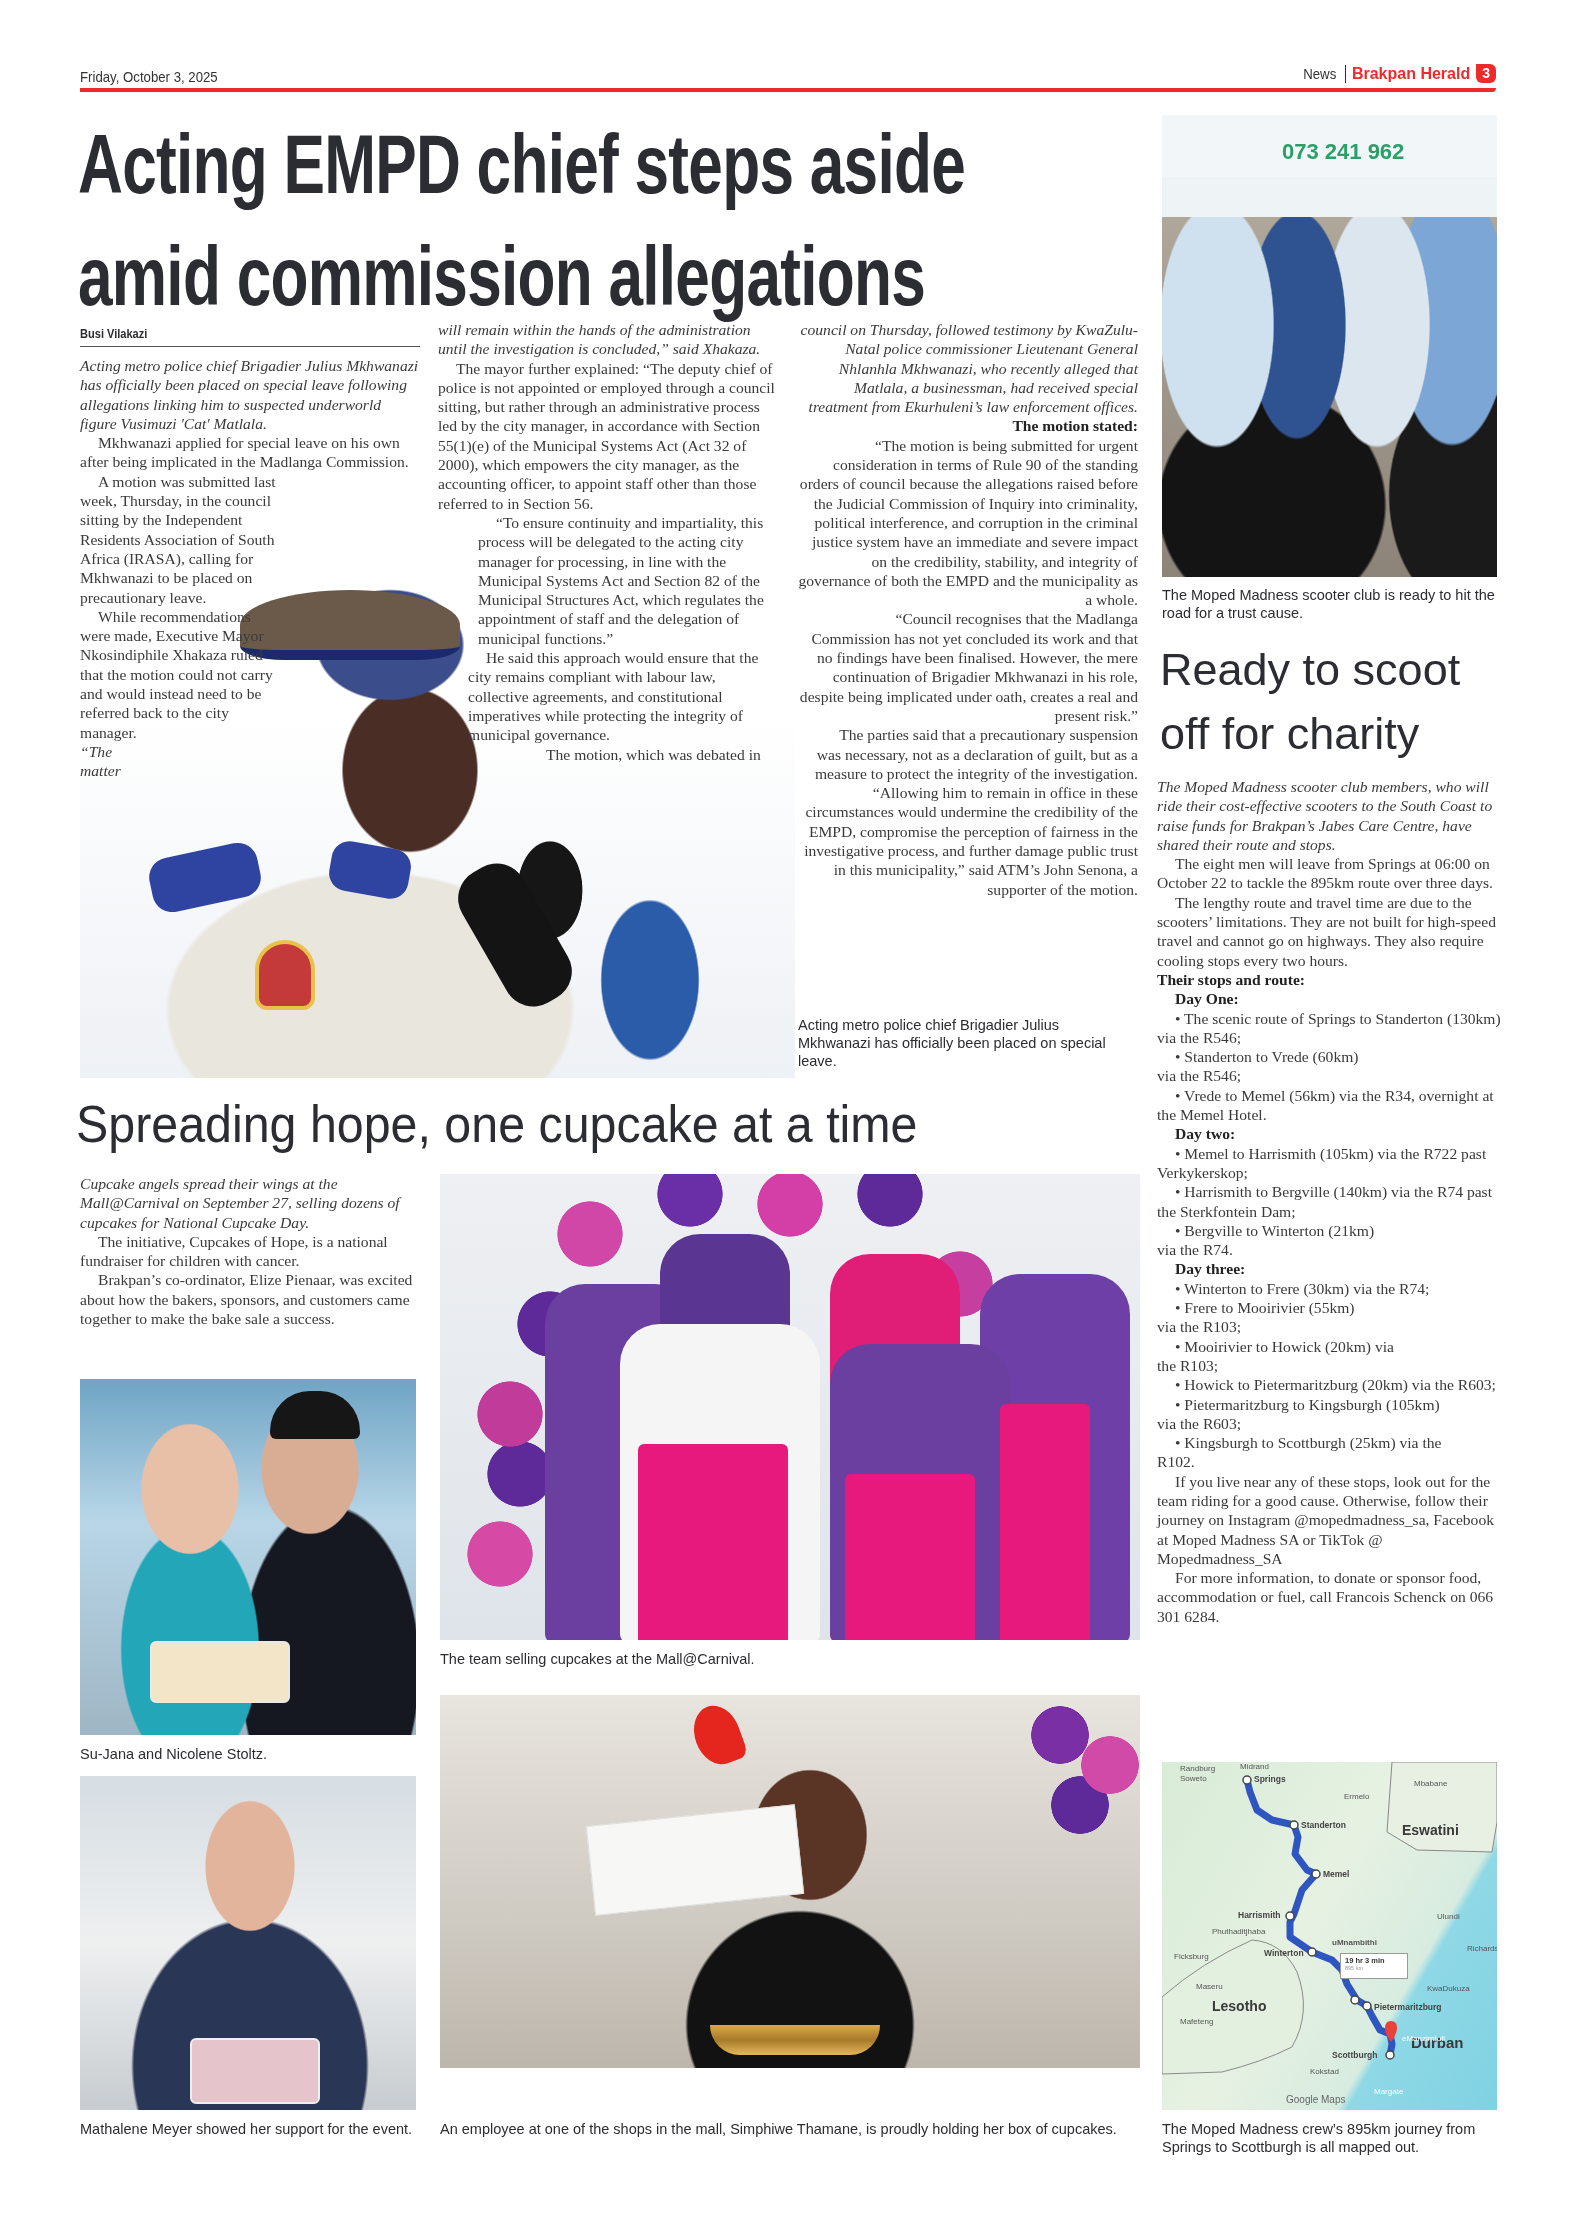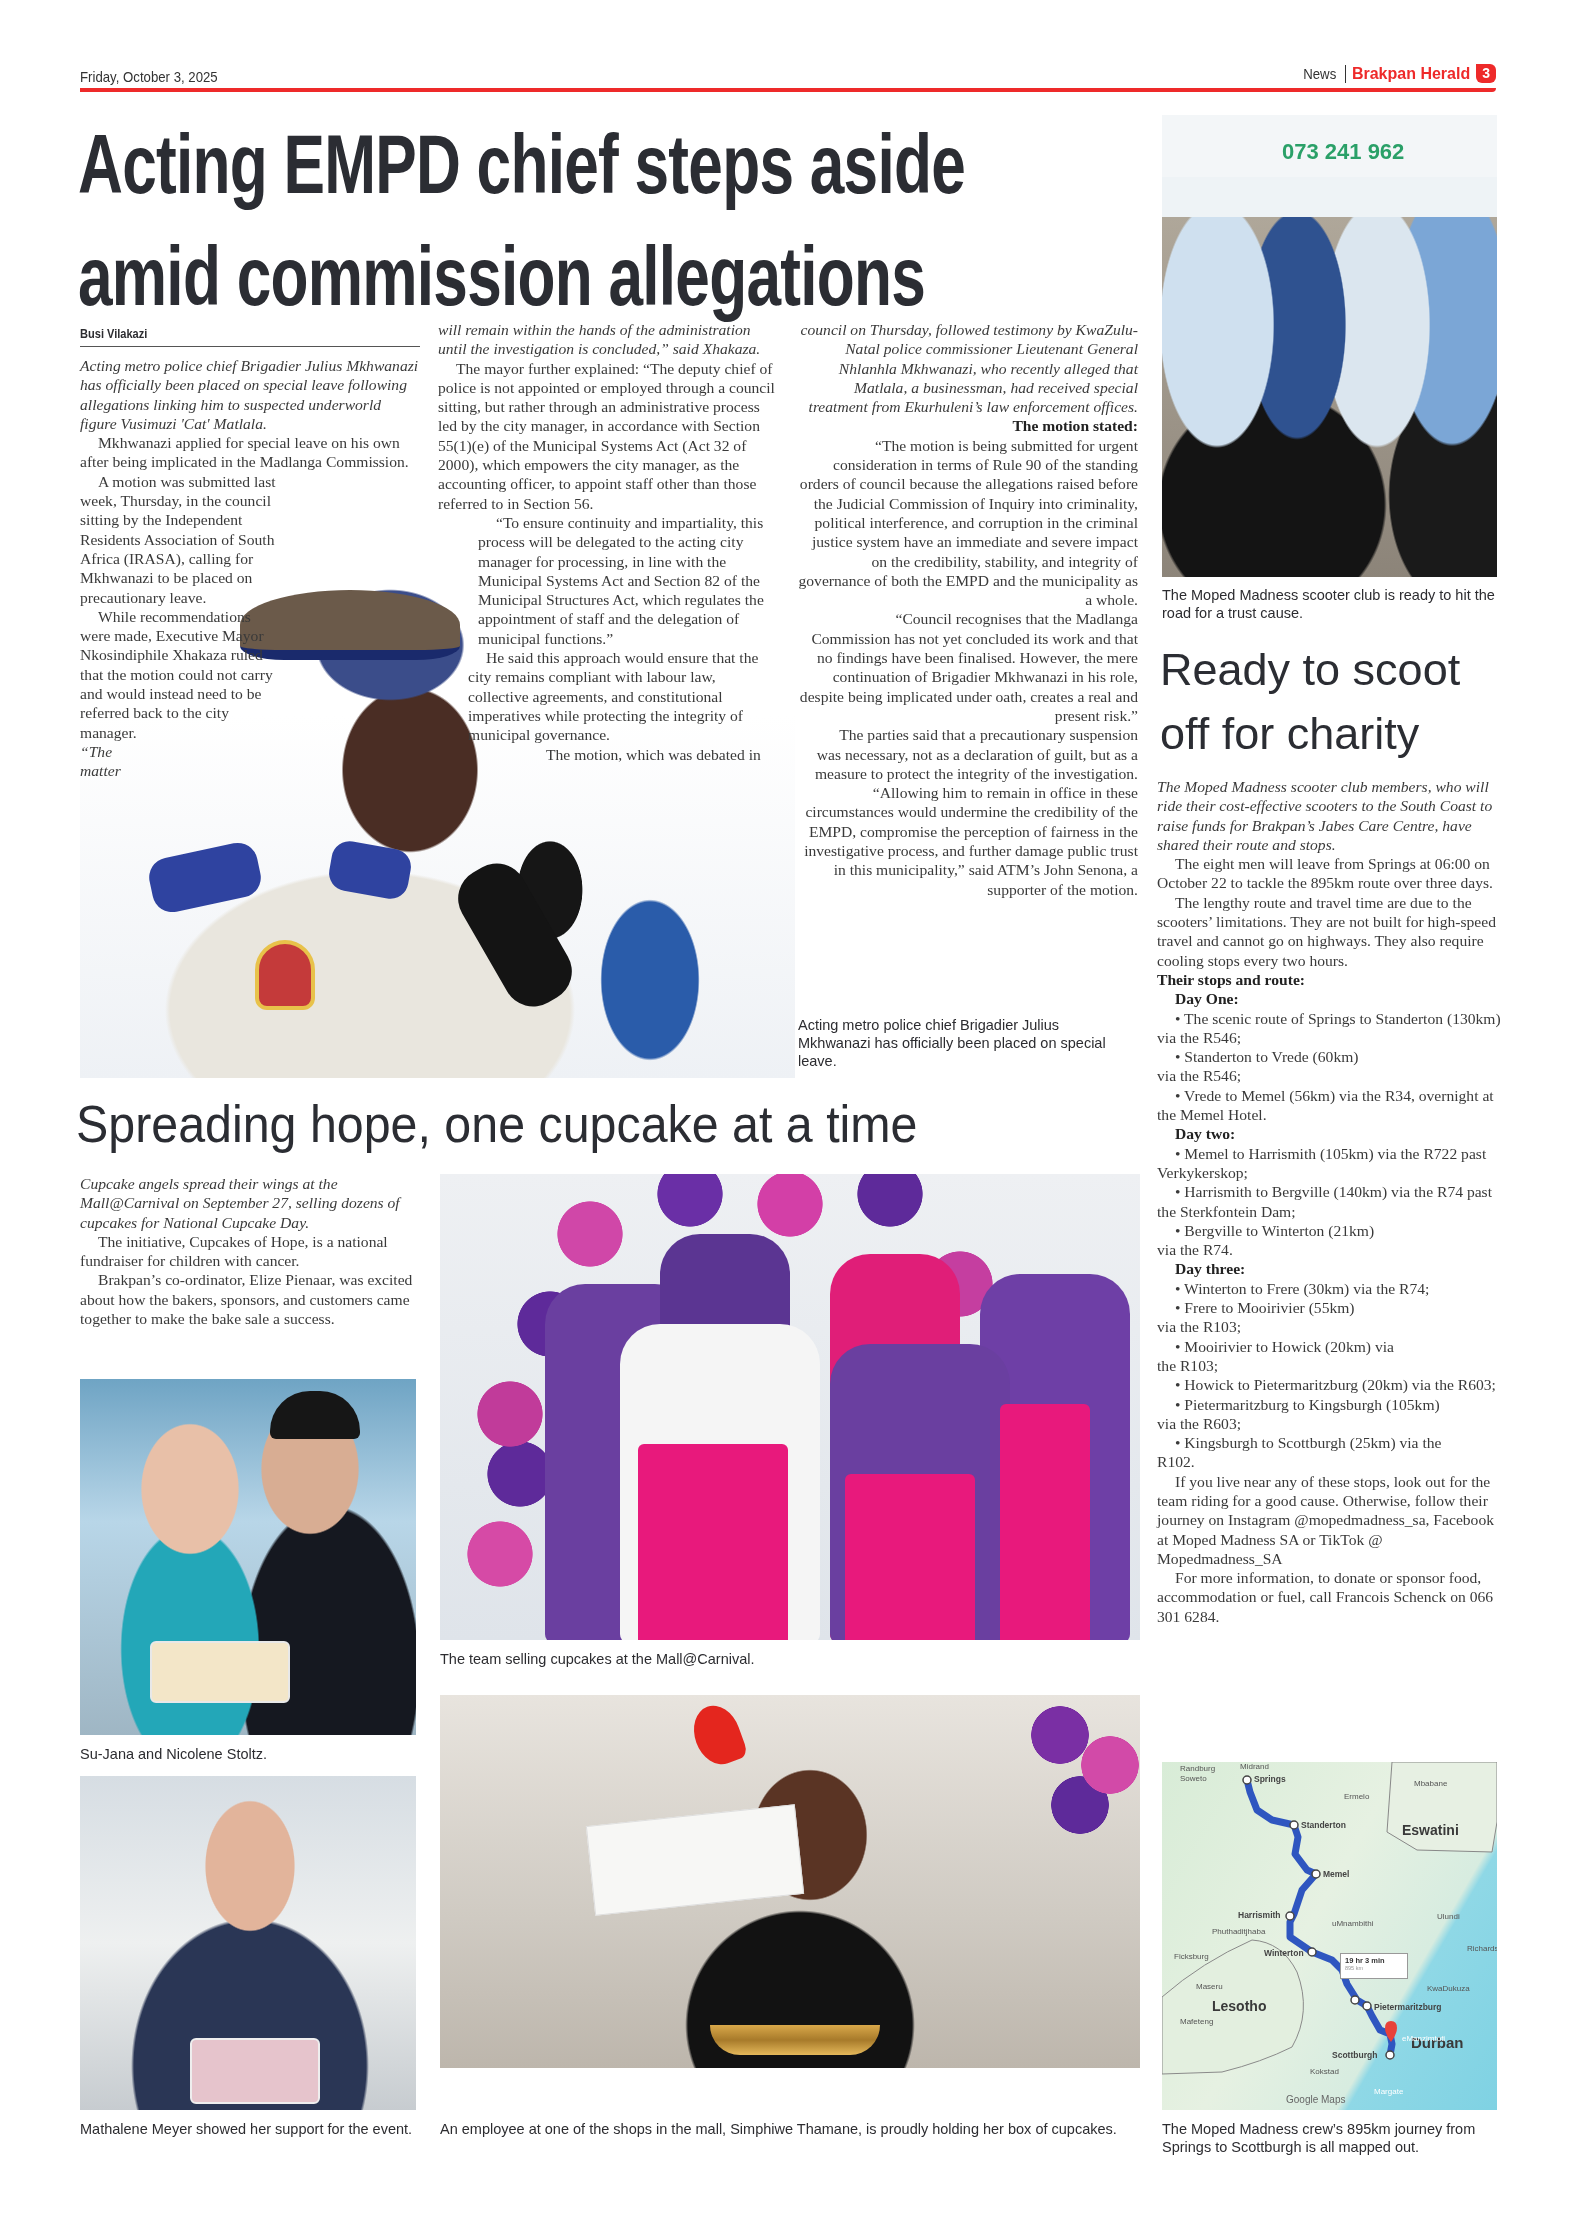--- a/index.html
+++ b/index.html
@@ -229,21 +229,21 @@
   <span class="map-label" style="left:18px; top:12px;">Soweto</span>
   <span class="map-label" style="left:78px; top:0px;">Midrand</span>
   <span class="map-label city" style="left:92px; top:12px;">Springs</span>
   <span class="map-label" style="left:182px; top:30px;">Ermelo</span>
   <span class="map-label" style="left:252px; top:17px;">Mbabane</span>
   <span class="map-label big" style="left:240px; top:28px;margin-top:32px;">Eswatini</span>
   <span class="map-label city" style="left:139px; top:58px;">Standerton</span>
   <span class="map-label city" style="left:161px; top:107px;">Memel</span>
   <span class="map-label city" style="left:76px; top:148px;">Harrismith</span>
   <span class="map-label" style="left:50px; top:165px;">Phuthaditjhaba</span>
-  <span class="map-label" style="left:170px; top:157px;">uMnambithi</span>
+  <span class="map-label" style="left:170px; top:176px;font-weight:bold;">uMnambithi</span>
   <span class="map-label" style="left:275px; top:150px;">Ulundi</span>
   <span class="map-label" style="left:305px; top:182px;">Richards</span>
   <span class="map-label city" style="left:102px; top:186px;">Winterton</span>
   <span class="map-label" style="left:12px; top:190px;">Ficksburg</span>
   <span class="map-label" style="left:34px; top:220px;">Maseru</span>
   <span class="map-label big" style="left:50px; top:236px;">Lesotho</span>
   <span class="map-label" style="left:18px; top:255px;">Mafeteng</span>
   <span class="map-label" style="left:265px; top:222px;">KwaDukuza</span>
   <span class="map-label city" style="left:212px; top:240px;">Pietermaritzburg</span>
   <span class="map-label big" style="left:249px; top:272px; font-size:15px;">Durban</span>

